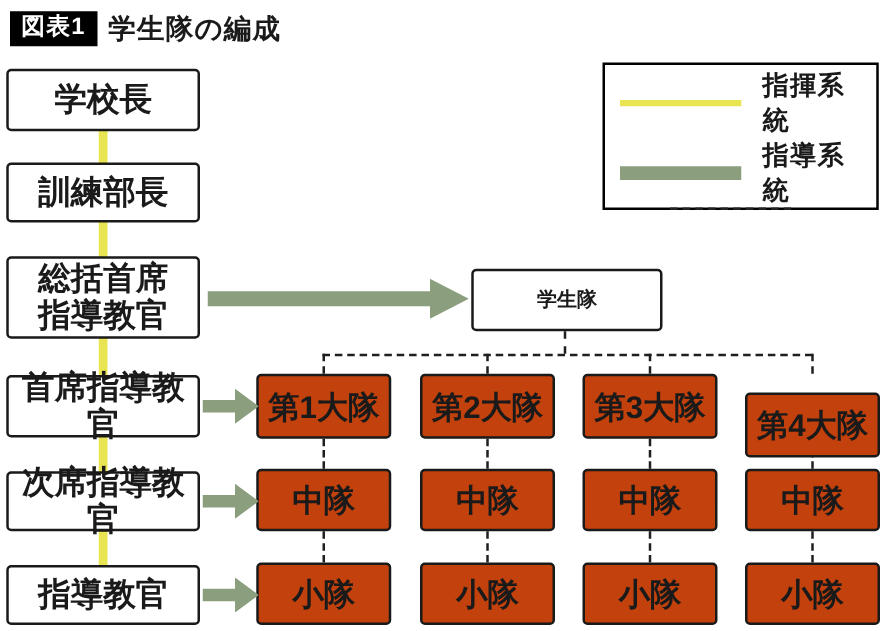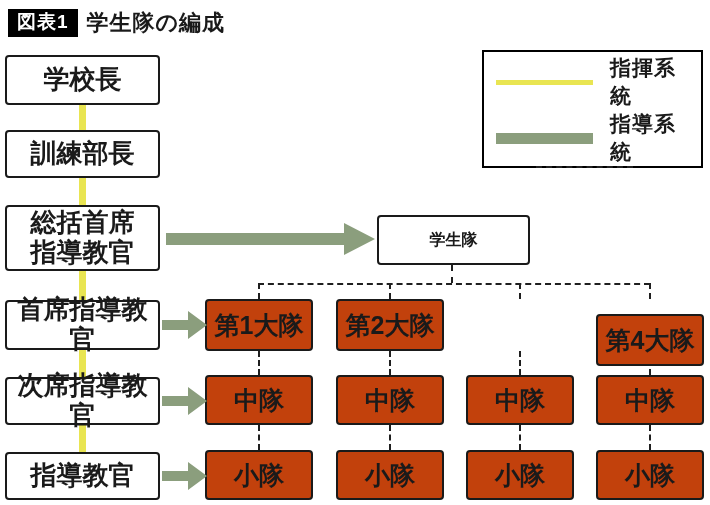--- a/index.html
+++ b/index.html
@@ -76,20 +76,21 @@
   <div class="box chain-box" style="top:205px;height:66px;">総括首席
 指導教官</div>
   <div class="box chain-box" style="top:300px;height:50px;">首席指導教官</div>
   <div class="box chain-box" style="top:377px;height:48px;">次席指導教官</div>
   <div class="box chain-box" style="top:452px;height:48px;">指導教官</div>
 
   <div class="box corps-box">学生隊</div>
 
   <div class="box unit-box" style="left:205px;top:299px;height:52px;">第1大隊</div>
   <div class="box unit-box" style="left:336px;top:299px;height:52px;">第2大隊</div>
+  <div class="box unit-box" style="left:466px;top:299px;height:52px;">第3大隊</div>
   <div class="box unit-box" style="left:596px;top:314px;height:52px;">第4大隊</div>
 
   <div class="box unit-box" style="left:205px;top:375px;height:50px;">中隊</div>
   <div class="box unit-box" style="left:336px;top:375px;height:50px;">中隊</div>
   <div class="box unit-box" style="left:466px;top:375px;height:50px;">中隊</div>
   <div class="box unit-box" style="left:596px;top:375px;height:50px;">中隊</div>
 
   <div class="box unit-box" style="left:205px;top:450px;height:50px;">小隊</div>
   <div class="box unit-box" style="left:336px;top:450px;height:50px;">小隊</div>
   <div class="box unit-box" style="left:466px;top:450px;height:50px;">小隊</div>

